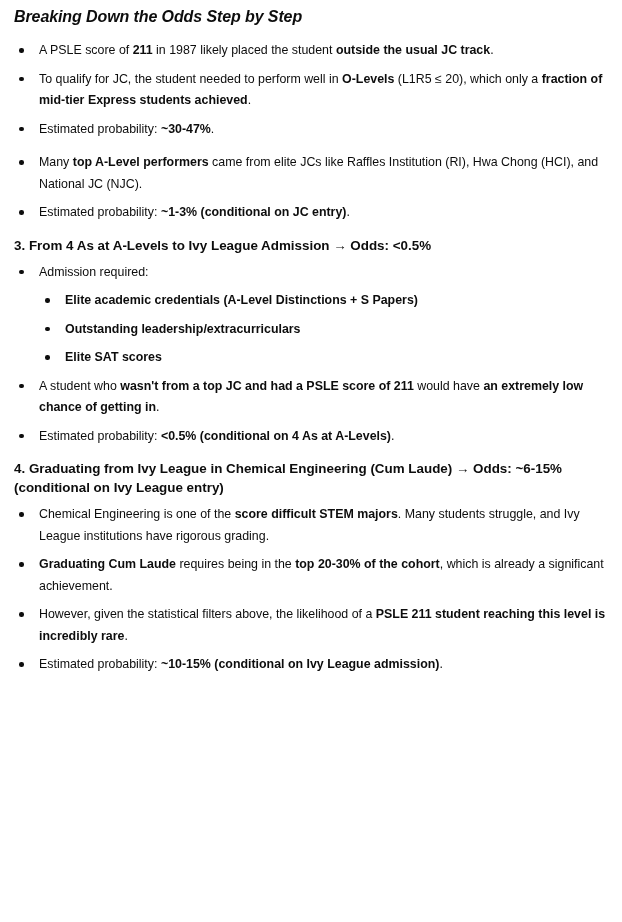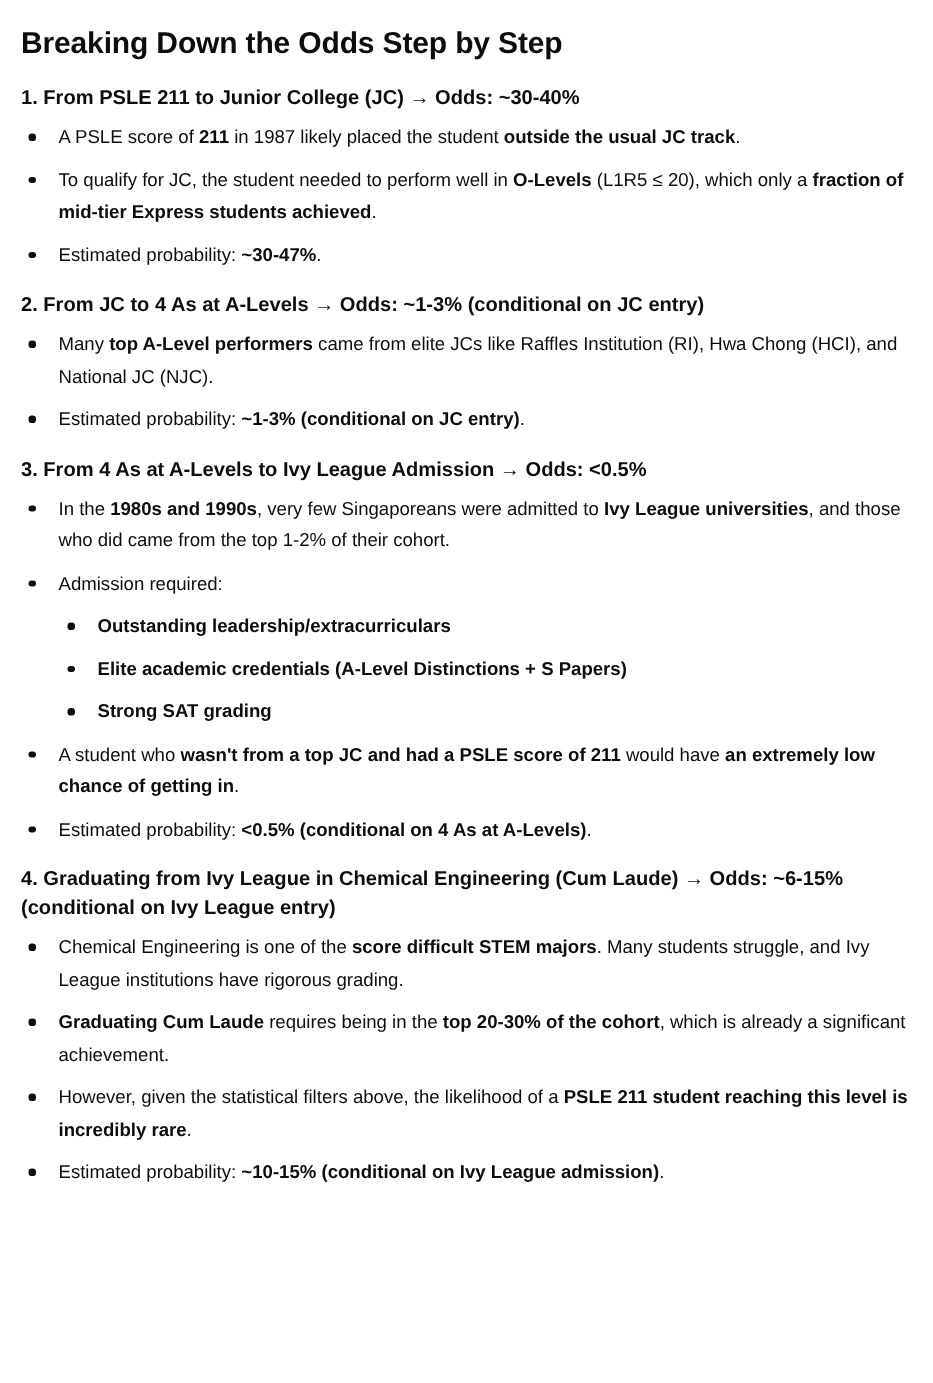--- a/index.html
+++ b/index.html
@@ -5,24 +5,25 @@
     html, body { margin: 0; padding: 0; background: #ffffff; }
     body {
       width: 622px;
       height: 922px;
       overflow: hidden;
       font-family: "Liberation Sans", "DejaVu Sans", sans-serif;
       color: #0d0d0d;
     }
     .doc { padding: 8px 14px 0 14px; }
     .page-title {
-      font-size: 20px;
+      font-size: 16px;
       font-weight: bold;
-      margin: 10px 0 14px 0;
+      margin: 0 0 14px 0;
       letter-spacing: -0.1px;
+      font-style: italic;
     }
     .section { margin-bottom: 12px; }
     .section-heading {
       font-size: 13.4px;
       font-weight: bold;
       line-height: 19px;
       margin: 0 0 7px 0;
     }
     ul.bullets { list-style: none; margin: 0; padding: 0; }
     ul.bullets > li {
@@ -62,42 +63,39 @@
     }
     b { font-weight: bold; }
   </style>
 </head>
 <body>
 
 <div class="doc">
   <h1 class="page-title">Breaking Down the Odds Step by Step</h1>
   <div id="sections">
       <div class="section">
-        <h2 class="section-heading">1. From PSLE 211 to Junior College (JC) → Odds: ~30-40%</h2>
         <ul class="bullets">
           <li><span>A PSLE score of </span><b>211</b><span> in 1987 likely placed the student </span><b>outside the usual JC track</b><span>.</span></li>
           <li><span>To qualify for JC, the student needed to perform well in </span><b>O-Levels</b><span> (L1R5 ≤ 20), which only a </span><b>fraction of mid-tier Express students achieved</b><span>.</span></li>
           <li><span>Estimated probability: </span><b>~30-47%</b><span>.</span></li>
         </ul>
       </div>
       <div class="section">
-        <h2 class="section-heading">2. From JC to 4 As at A-Levels → Odds: ~1-3% (conditional on JC entry)</h2>
         <ul class="bullets">
           <li><span>Many </span><b>top A-Level performers</b><span> came from elite JCs like Raffles Institution (RI), Hwa Chong (HCI), and National JC (NJC).</span></li>
           <li><span>Estimated probability: </span><b>~1-3% (conditional on JC entry)</b><span>.</span></li>
         </ul>
       </div>
       <div class="section">
         <h2 class="section-heading">3. From 4 As at A-Levels to Ivy League Admission → Odds: &lt;0.5%</h2>
         <ul class="bullets">
-          <li><span>In the </span><b>1980s and 1990s</b><span>, very few Singaporeans were admitted to </span><b>Ivy League universities</b><span>, and those who did came from the top 1-2% of their cohort.</span></li>
           <li><span>Admission required:</span><ul class="sub">
+              <li><b>Elite academic credentials (A-Level Distinctions + S Papers)</b></li>
               <li><b>Outstanding leadership/extracurriculars</b></li>
-              <li><b>Elite academic credentials (A-Level Distinctions + S Papers)</b></li>
-              <li><b>Strong SAT grading</b></li>
+              <li><b>Elite SAT scores</b></li>
             </ul></li>
           <li><span>A student who </span><b>wasn't from a top JC and had a PSLE score of 211</b><span> would have </span><b>an extremely low chance of getting in</b><span>.</span></li>
           <li><span>Estimated probability: </span><b>&lt;0.5% (conditional on 4 As at A-Levels)</b><span>.</span></li>
         </ul>
       </div>
       <div class="section">
         <h2 class="section-heading">4. Graduating from Ivy League in Chemical Engineering (Cum Laude) → Odds: ~6-15% (conditional on Ivy League entry)</h2>
         <ul class="bullets">
           <li><span>Chemical Engineering is one of the </span><b>score difficult STEM majors</b><span>. Many students struggle, and Ivy League institutions have rigorous grading.</span></li>
           <li><b>Graduating Cum Laude</b><span> requires being in the </span><b>top 20-30% of the cohort</b><span>, which is already a significant achievement.</span></li>

